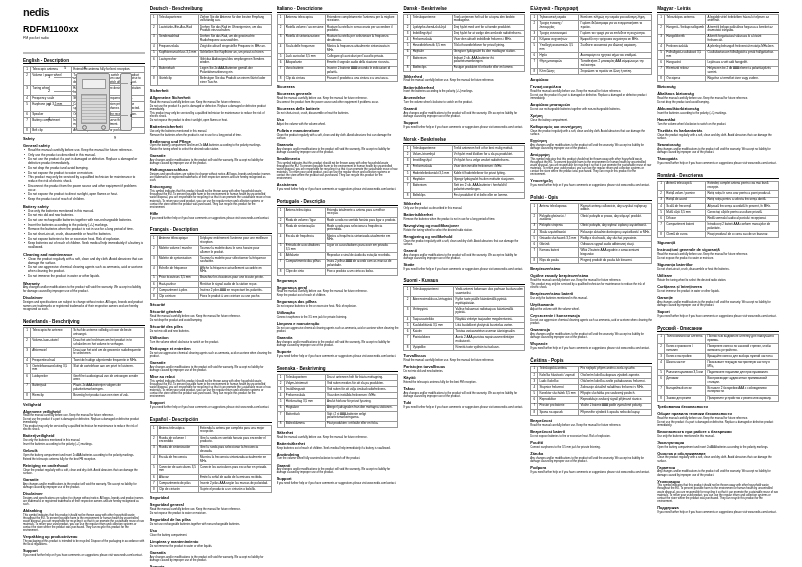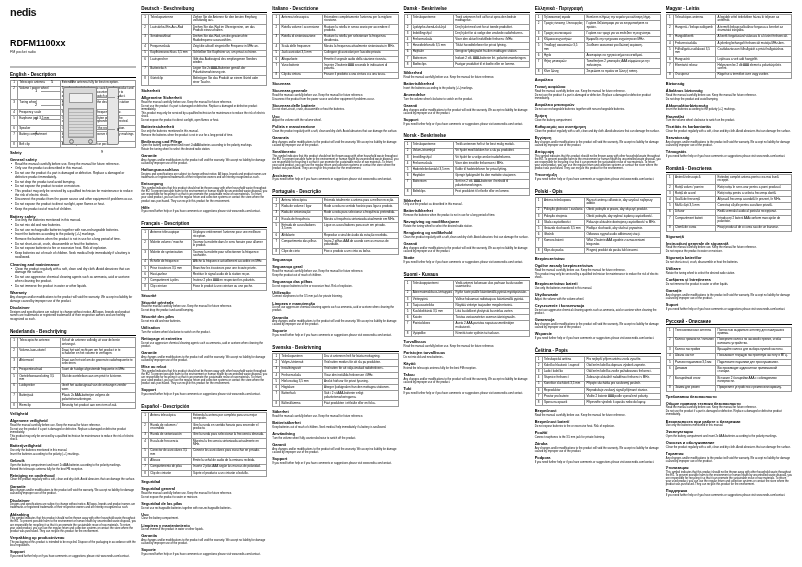--- a/index.html
+++ b/index.html
@@ -7,21 +7,21 @@
   body {
     width: 802px; height: 567px;
     background: #ffffff;
     font-family: "Liberation Sans", sans-serif;
     color: #000;
     overflow: hidden;
   }
   .page {
     position: relative;
     width: 802px; height: 567px;
-    padding: 6px 10px;
+    padding: 6px 23px;
     display: flex;
     gap: 5px;
   }
   .col {
     flex: 1 1 0;
     display: flex;
     flex-direction: column;
     gap: 4px;
     min-width: 0;
   }
@@ -29,21 +29,21 @@
   .brand-wrap { margin-bottom: 2px; }
   .brand-logo {
     font-size: 11px;
     font-weight: bold;
     letter-spacing: -0.5px;
     color: #111;
   }
   .model {
     font-size: 9px;
     font-weight: bold;
-    margin-top: 20px;
+    margin-top: 6px;
   }
   .subtitle {
     font-size: 3.6px;
     margin-top: 1.5px;
     color:#222;
   }
   
   .product-box {
     border: 0.5px solid #bbb;
     height: 92px;

